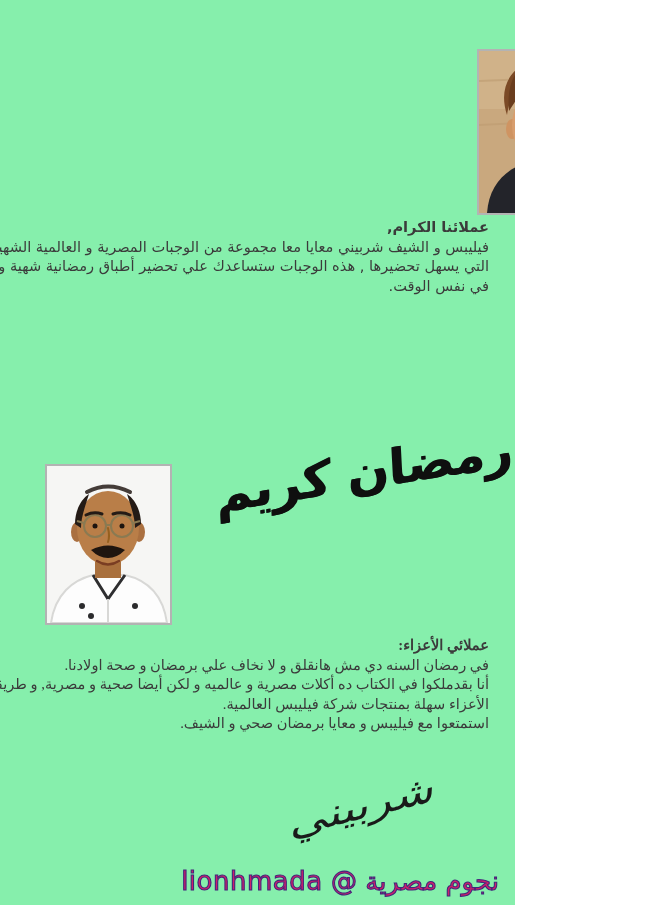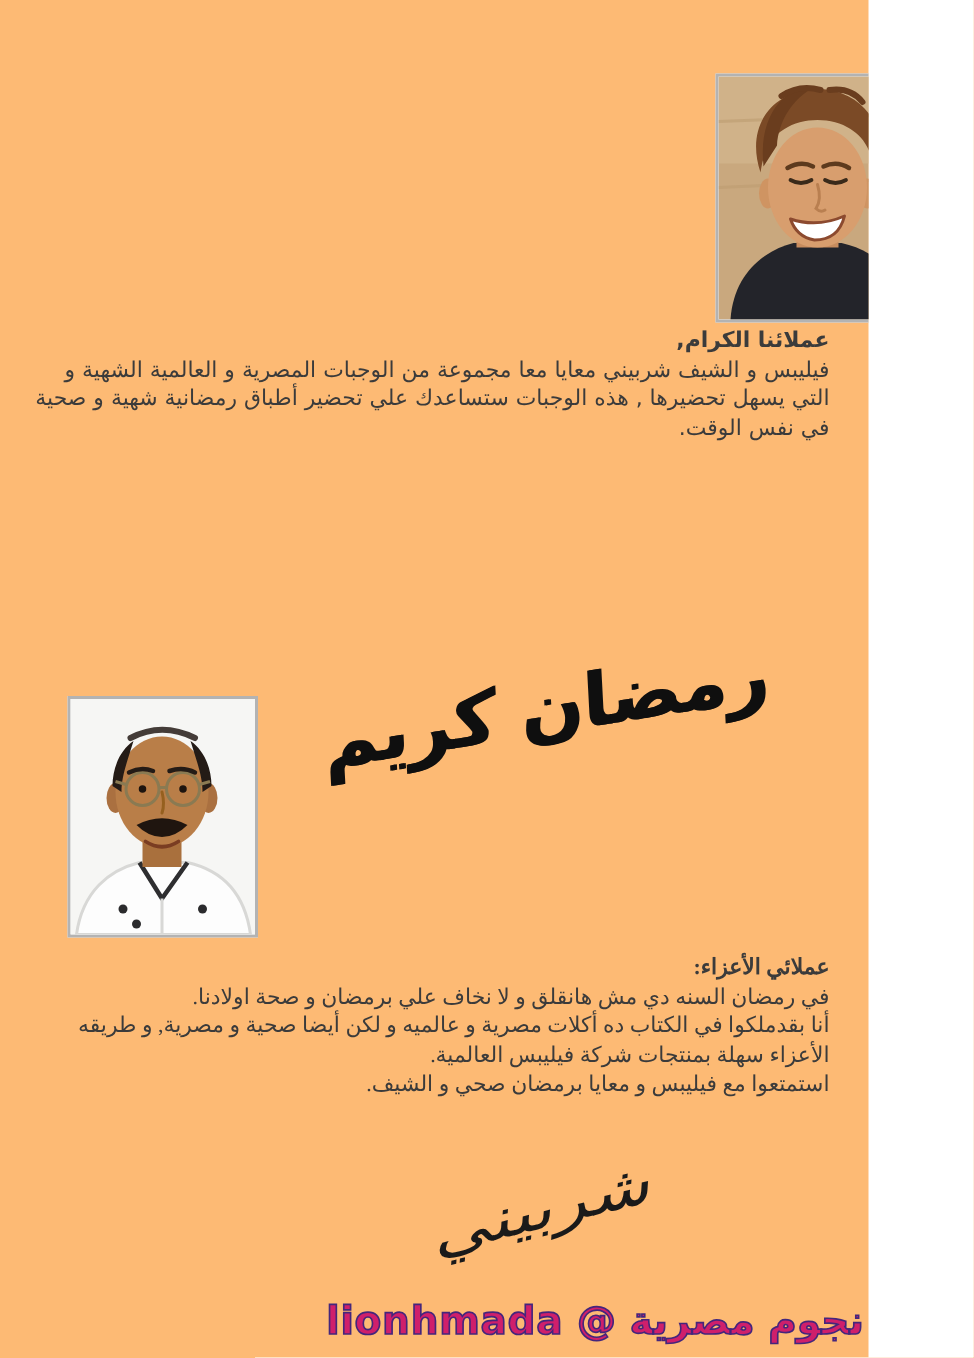--- a/index.html
+++ b/index.html
@@ -1,17 +1,17 @@
 <!DOCTYPE html>
 <html lang="ar"><head>
 <meta charset="utf-8">
 <style>
   html,body { margin:0; padding:0; background:#ffffff; }
   .page {
-    position:relative; width:579px; height:905px; background:#fdba74;
+    position:relative; width:515px; height:905px; background:#86efac;
     font-family:"DejaVu Sans", sans-serif; overflow:hidden;
   }
   .photo {
     position:absolute; border:2px solid #b3b3b3; background:#fff; box-sizing:content-box;
   }
   .photo svg { display:block; }
   .photo-guest { left:477px; top:49px; }
   .photo-chef  { left:45px;  top:464px; }
   .para {
     position:absolute; right:26px; width:600px;
@@ -31,23 +31,23 @@
   }
   .signature {
     position:absolute; left:272px; top:770px; width:175px; height:72px;
     display:flex; align-items:center; justify-content:center;
   }
   .signature span {
     direction:rtl; font-size:37px; font-style:italic; color:#1a1a1a;
     transform:rotate(-14deg) scaleX(1.3); white-space:nowrap;
   }
   .watermark {
-    position:absolute; top:866px; right:3px;
+    position:absolute; top:866px; right:16px;
     direction:rtl; white-space:nowrap;
-    font-size:26px; font-weight:bold; letter-spacing:0.5px;
+    font-size:26px; font-weight:normal; letter-spacing:0.5px;
     color:#cf1f6b;
     -webkit-text-stroke:1.1px #44267c;
   }
 </style>
 </head>
 <body>
 
 <div class="page">
 
   <div class="photo photo-guest">

